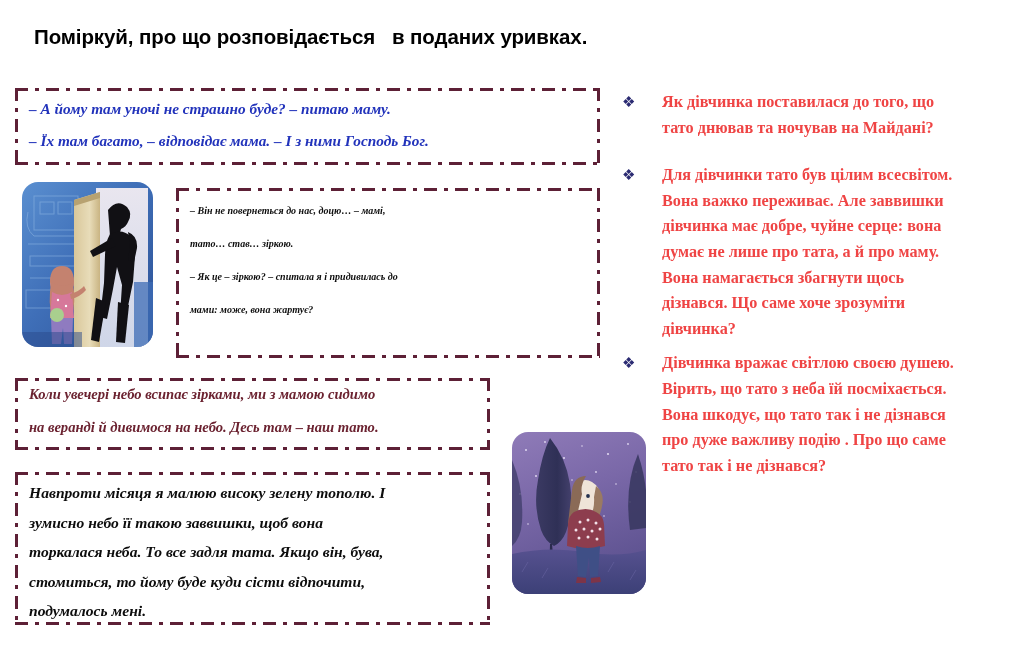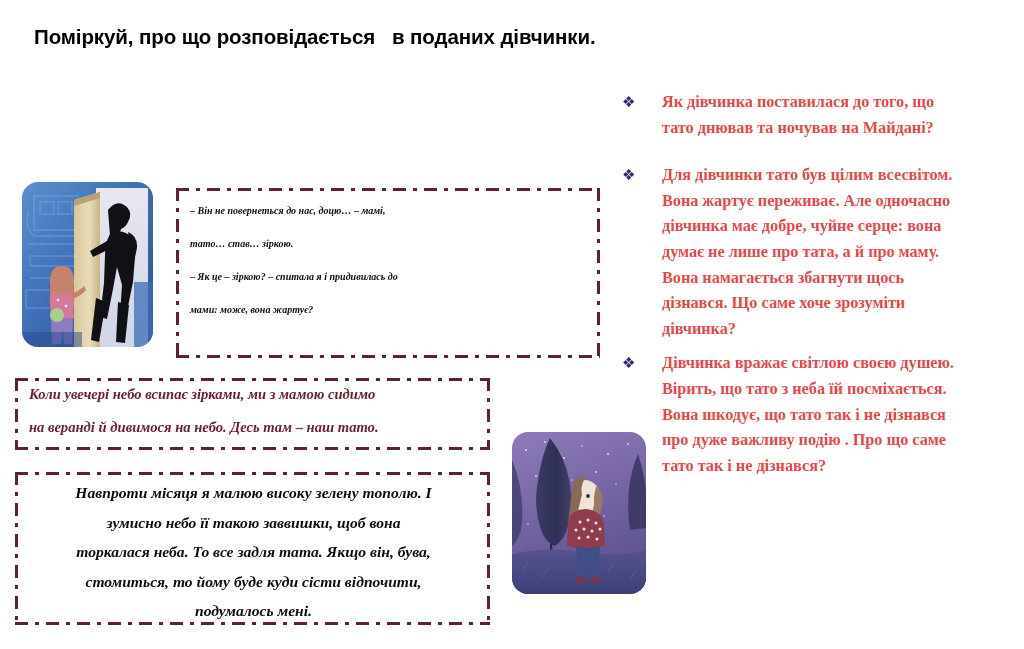--- a/index.html
+++ b/index.html
@@ -91,21 +91,21 @@
   
   #box3 { left: 15px; top: 378px; width: 475px; height: 72px; }
   #box3 .quote-text {
     color: #6b2230;
     font-size: 14.6px;
     line-height: 33px;
     top: 0;
   }
 
   
-  #box4 { left: 15px; top: 472px; width: 475px; height: 153px; text-align: center; }
+  #box4 { left: 15px; top: 472px; width: 475px; height: 153px; }
   #box4 .quote-text {
     color: #0d0d0d;
     font-size: 15.6px;
     line-height: 29.5px;
     top: 6px;
   }
 
   
   .illus {
     position: absolute;
@@ -147,22 +147,28 @@
     color: #ef4444;
   }
   #bullet-2 { margin-bottom: 9px; }
   #bullet-3 { margin-bottom: 0; }
 </style>
 </head>
 <body>
 
 <div class="slide">
 
-  <div class="title">Поміркуй, про що розповідається   в поданих дівчинки.</div>
-
+  <div class="title">Поміркуй, про що розповідається   в поданих уривках.</div>
+
+  <div class="quote-box" id="box1">
+    <div class="quote-text">
+      <p>– А йому там уночі не страшно буде? – питаю маму.</p>
+      <p>– Їх там багато, – відповідає мама. – І з ними Господь Бог.</p>
+    </div>
+  </div>
 
   <div class="illus" id="illus-room">
     <svg viewBox="0 0 131 165" preserveAspectRatio="none" aria-hidden="true">
       <defs>
         <linearGradient id="roomBg" x1="0" y1="0" x2="1" y2="1">
           <stop offset="0%" stop-color="#5a8fd0"></stop>
           <stop offset="45%" stop-color="#3f6fb8"></stop>
           <stop offset="100%" stop-color="#2b4f93"></stop>
         </linearGradient>
         <linearGradient id="doorGrad" x1="0" y1="0" x2="1" y2="0">
@@ -336,21 +342,21 @@
       <div class="bullet-text">
         <div>Як дівчинка поставилася до того, що</div>
         <div>тато днював та ночував на Майдані?</div>
       </div>
     </div>
 
     <div class="bullet-row" id="bullet-2">
       <span class="bullet-glyph">❖</span>
       <div class="bullet-text">
         <div>Для дівчинки тато був цілим всесвітом.</div>
-        <div>Вона жартує переживає. Але одночасно</div>
+        <div>Вона важко переживає. Але заввишки</div>
         <div>дівчинка має добре, чуйне серце: вона</div>
         <div>думає не лише про тата, а й про маму.</div>
         <div>Вона намагається збагнути щось</div>
         <div>дізнався. Що саме хоче зрозуміти</div>
         <div>дівчинка?</div>
       </div>
     </div>
 
     <div class="bullet-row" id="bullet-3">
       <span class="bullet-glyph">❖</span>

